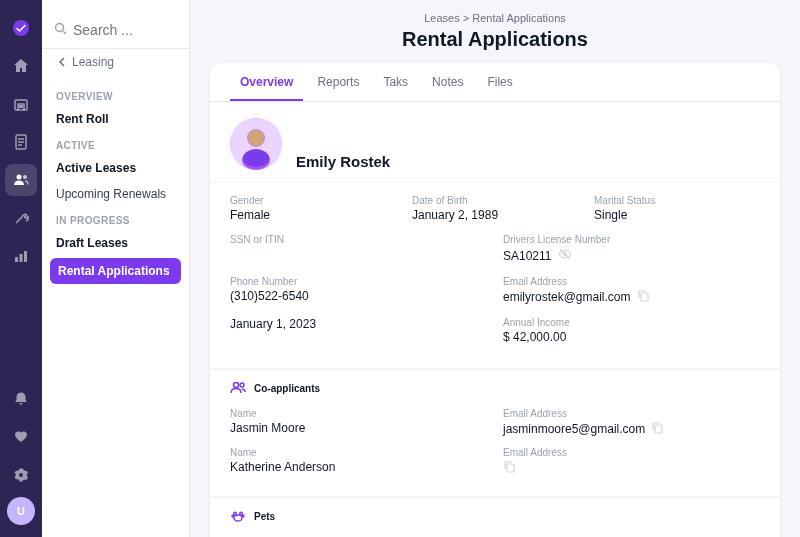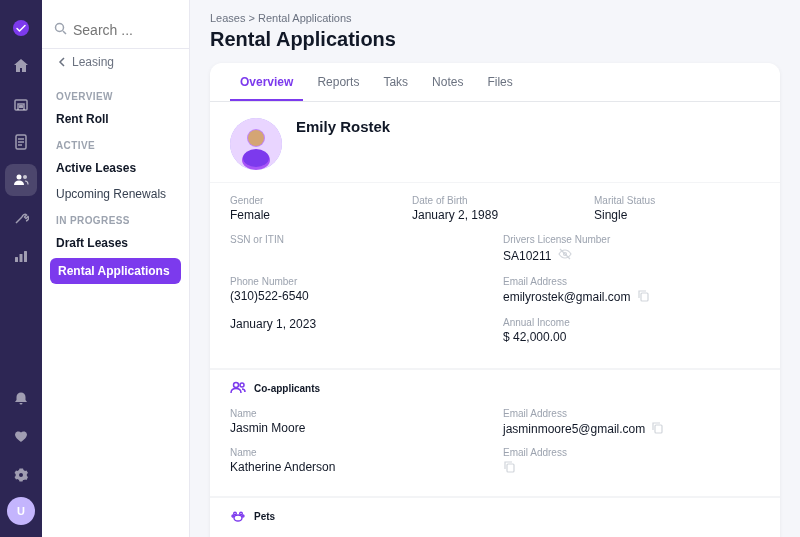--- a/index.html
+++ b/index.html
@@ -75,20 +75,21 @@
     .main-content {
       flex: 1;
       display: flex;
       flex-direction: column;
       overflow: hidden;
     }
 
     
     .top-bar {
       padding: 12px 20px 0;
+      text-align: center;
     }
     .breadcrumb {
       font-size: 11px; color: #9ca3af; margin-bottom: 4px;
     }
     .breadcrumb span { color: #6b7280; }
     .page-title {
       font-size: 20px; font-weight: 700; color: #111827; margin-bottom: 0;
     }
 
     
@@ -120,21 +121,21 @@
       margin-right: 4px;
     }
     .tab.active {
       color: #7c3aed;
       border-bottom-color: #7c3aed;
       font-weight: 600;
     }
 
     
     .profile-header {
-      display: flex; align-items: flex-start; gap: 14px;
+      display: flex; align-items: flex-end; gap: 14px;
       padding: 16px 20px 12px;
       border-bottom: 1px solid #f3f4f6;
     }
     .profile-avatar {
       width: 52px; height: 52px; border-radius: 50%;
       background: #c4b5fd;
       overflow: hidden;
       flex-shrink: 0;
       display: flex; align-items: center; justify-content: center;
     }

